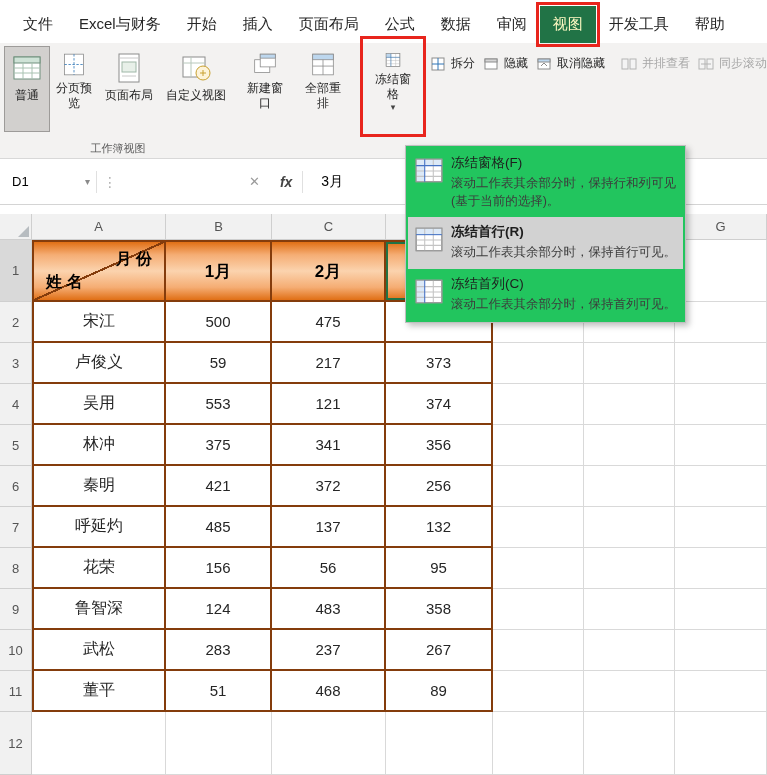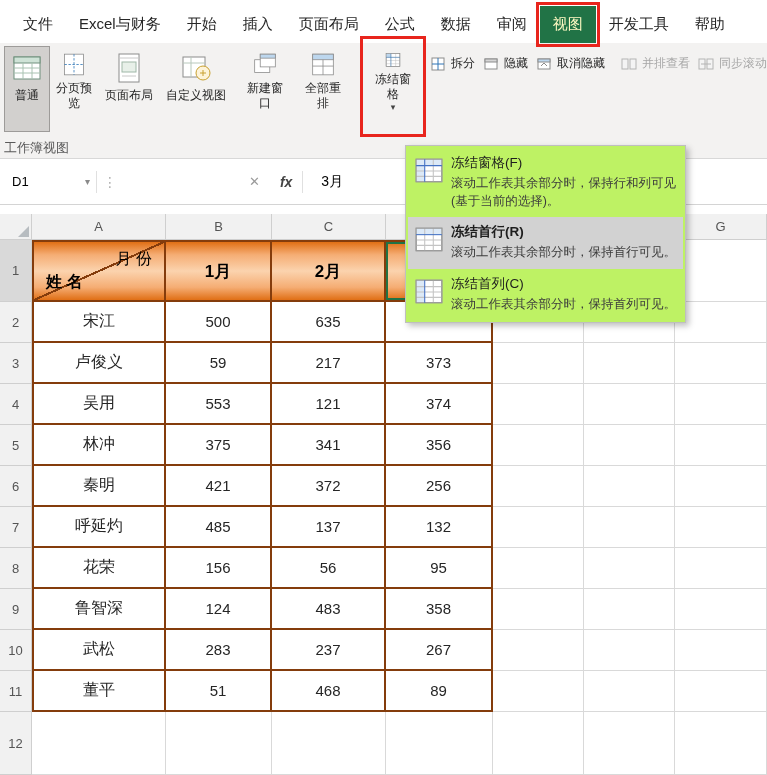--- a/index.html
+++ b/index.html
@@ -12,21 +12,21 @@
   .tabbar{height:43px;display:flex;align-items:flex-end;padding-left:10px;background:#fff;font-size:15px}
   .tab{padding:9px 13px;white-space:nowrap;position:relative;cursor:default}
   .tab.selected{background:var(--grn);color:#fef9c3}
   .redbox{position:absolute;border:3px solid #e8251d;pointer-events:none;z-index:70}
   .tab .redbox{inset:-4px}
 
   
   .ribbon{height:116px;background:#f3f2f1;border-bottom:1px solid #d8d8d8;display:flex;position:relative;padding-left:4px}
   .rgroup{display:flex;flex-direction:column}
   .rbtns{display:flex;align-items:flex-start;flex:1;padding-top:3px}
-  .rgroup-label{font-size:13px;color:#5a5a5a;height:18px;line-height:16px}
+  .rgroup-label{font-size:11px;color:#5a5a5a;text-align:center;height:18px;line-height:16px}
   .gsep{width:1px;background:#d8d8d8;margin:4px 2px}
   .bigbtn{display:flex;flex-direction:column;align-items:center;padding:4px 5px 20px;font-size:12px;line-height:1.25;text-align:center;height:86px;border:1px solid transparent}
   .bigbtn.active{background:#d2d0ce;border-color:#9d9b99}
   .ico34{width:34px;height:34px;margin-bottom:3px;display:block}
   .droparrow{font-size:9px;color:#444;margin-top:1px;line-height:8px}
   .smallcol{display:flex;flex-direction:row;gap:0;padding:6px 4px}
   .smallbtn{display:flex;align-items:center;gap:5px;font-size:12px;height:23px;padding:0 4px;white-space:nowrap}
   .smallbtn.disabled{color:#a6a6a6}
   .ico16{width:16px;height:16px;display:block;flex:0 0 16px}
   .freezewrap{position:relative}
@@ -60,25 +60,25 @@
   .lt{border-right:1px solid #d9d9d9;border-bottom:1px solid #d9d9d9}
   .dk{border-right:2px solid var(--bd);border-bottom:2px solid var(--bd)}
   .dk.w-a{border-left:2px solid var(--bd)}
   .bt{border-top:2px solid var(--bd)}
   .mon{background:var(--hdr);font-weight:bold;font-size:17px;color:#000}
   .sel{box-shadow:inset 0 0 0 2px var(--grn)}
   .name{font-size:16px}
   .diag{position:relative;background:
         linear-gradient(to bottom right,rgba(0,0,0,0) calc(50% - 1px),var(--bd) calc(50% - 1px),var(--bd) calc(50% + 1px),rgba(0,0,0,0) calc(50% + 1px)),
         var(--hdr)}
-  .dtop{position:absolute;top:7px;right:12px;font-weight:normal;font-size:16px;color:#000}
+  .dtop{position:absolute;top:7px;right:12px;font-weight:bold;font-size:16px;color:#000}
   .dbot{position:absolute;bottom:7px;left:12px;font-weight:bold;font-size:16px;color:#000}
 
   
-  .menu{position:absolute;left:405px;top:145px;width:281px;background:#bef264;border:1px solid #bfbfbf;box-shadow:3px 3px 6px rgba(0,0,0,.25);padding:2px;z-index:50}
+  .menu{position:absolute;left:405px;top:145px;width:281px;background:#22c55e;border:1px solid #bfbfbf;box-shadow:3px 3px 6px rgba(0,0,0,.25);padding:2px;z-index:50}
   .mitem{display:flex;gap:7px;padding:6px 6px 7px;align-items:flex-start}
   .mitem.hl{background:#d2d2d2}
   .mico{width:30px;height:30px;flex:0 0 30px;margin-top:2px}
   .mtitle{display:block;font-size:13.5px;color:#1e1e1e;margin-bottom:3px}
   .mitem.hl .mtitle{font-weight:bold}
   .mdesc{display:block;font-size:12.5px;color:#3c3c3c;line-height:1.4}
 </style>
 </head>
 <body>
 
@@ -280,21 +280,21 @@
     <div class="cell w-d dk bt mon sel">3月</div>
     <div class="cell w-e lt"></div>
     <div class="cell w-f lt"></div>
     <div class="cell w-g lt"></div>
   </div>
 
   <div class="grow rdata">
     <div class="rh">2</div>
     <div class="cell w-a dk name">宋江</div>
     <div class="cell w-b dk">500</div>
-    <div class="cell w-c dk">635</div>
+    <div class="cell w-c dk">475</div>
     <div class="cell w-d dk"></div>
     <div class="cell w-e lt"></div>
     <div class="cell w-f lt"></div>
     <div class="cell w-g lt"></div>
   </div>
   <div class="grow rdata">
     <div class="rh">3</div>
     <div class="cell w-a dk name">卢俊义</div>
     <div class="cell w-b dk">59</div>
     <div class="cell w-c dk">217</div>

